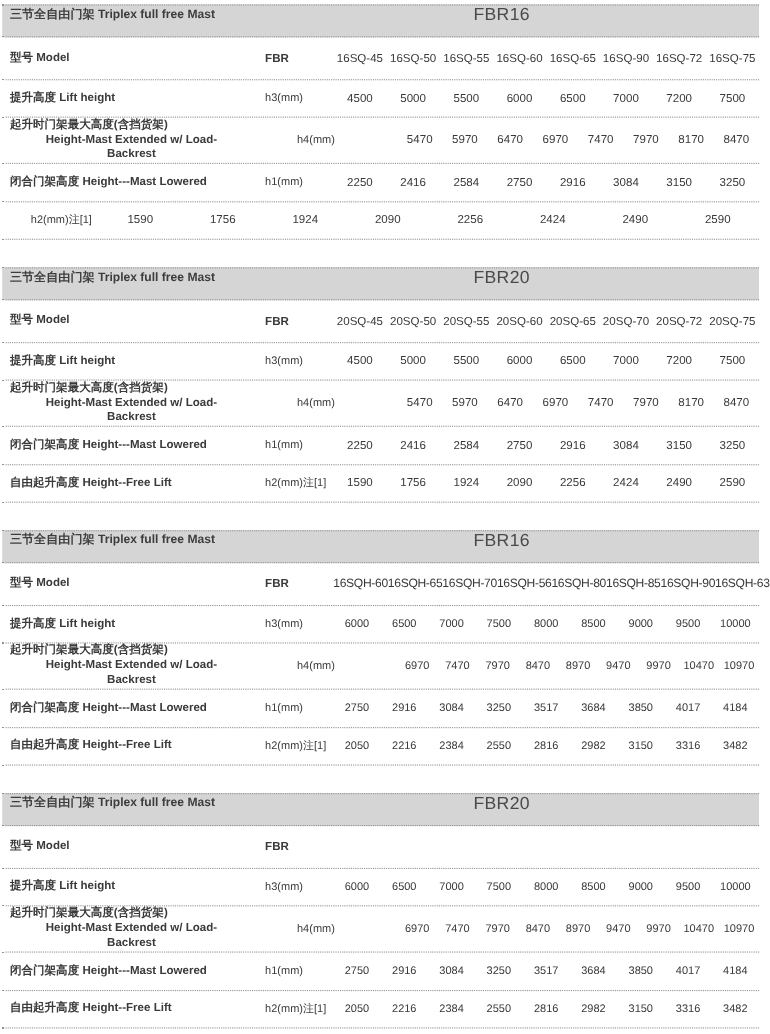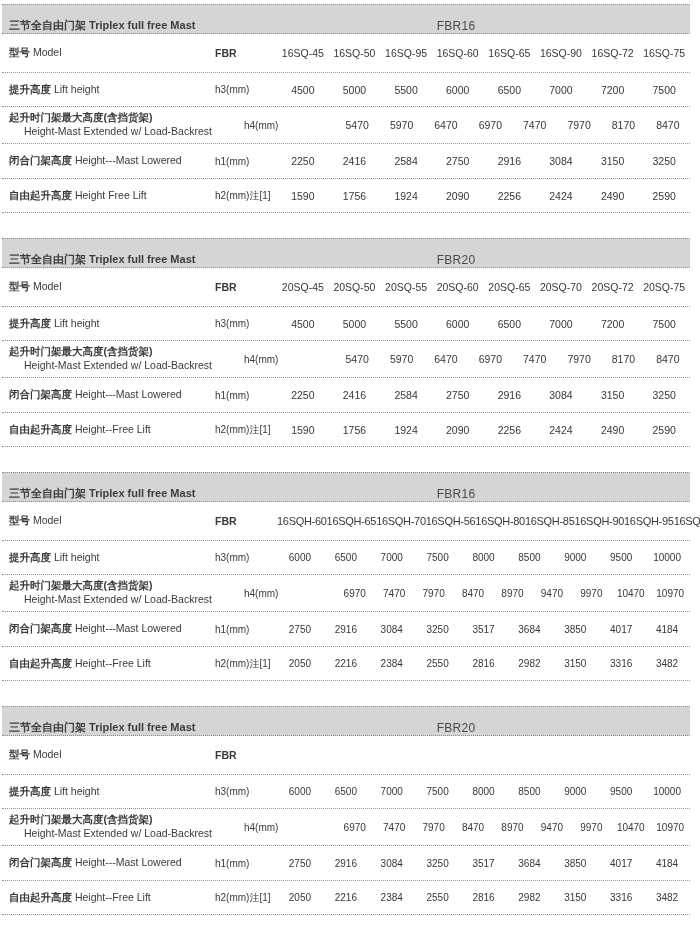--- a/index.html
+++ b/index.html
@@ -8,39 +8,39 @@
     font-family:"Liberation Sans","DejaVu Sans",sans-serif;
     color:#3a3a3a;
   }
   .page{padding:4px 10px 0 2px;box-sizing:border-box;}
   .spec-table{margin-bottom:25px;}
   .bar{
     background:#d5d5d5;
     border-top:1px dotted #8f8f8f;
     border-bottom:1px dotted #8f8f8f;
     height:28px;
-    display:flex;align-items:flex-end;
+    display:flex;align-items:flex-start;
     position:relative;
   }
   .bar-title{font-size:11px;font-weight:bold;padding-left:7px;color:#3d3d3d;white-space:nowrap;}
   .bar-code{
     position:absolute;left:66%;transform:translateX(-50%);
-    font-size:12px;color:#4a4a4a;letter-spacing:0.3px;
+    font-size:16px;color:#4a4a4a;letter-spacing:0.3px;
   }
   .row{display:flex;align-items:center;border-bottom:1px dotted #8f8f8f;}
   .row-model{min-height:38px;}
   .row-h3{min-height:33px;}
   .row-h4{min-height:36px;gap:29px;}
   .row-h1{min-height:34px;}
   .row-h2{min-height:33px;}
   .label{width:206px;padding-left:7px;font-size:10.5px;line-height:1.3;flex-shrink:0;}
   .label .zh{font-weight:bold;}
-  .label .en{font-weight:normal;}
+  .label .en{font-weight:bold;text-align:center;}
   .row.wrap .en{display:block;padding-left:15px;}
-  .param{width:62px;font-size:10px;flex-shrink:0;white-space:nowrap;}
+  .param{width:62px;font-size:10px;flex-shrink:0;white-space:nowrap;margin-left:26px;}
   .row-model .param{font-weight:bold;font-size:10.5px;}
   .vals{flex:1;display:flex;min-width:0;align-items:flex-end;}
   .cell{flex:1;text-align:center;font-size:10.5px;white-space:nowrap;color:#383838;}
   .cols9 .cell{font-size:10px;}
   .cols9 .row-model .cell{font-size:11px;letter-spacing:-0.3px;}
 </style>
 </head>
 <body>
 
 <div class="page">
@@ -49,21 +49,21 @@
         <div class="bar">
           <span class="bar-title">三节全自由门架 Triplex  full free Mast</span>
           <span class="bar-code">FBR16</span>
         </div>
         <div class="row row-model">
           <div class="label"><span class="zh">型号</span> <span class="en">Model</span></div>
           <div class="param">FBR</div>
           <div class="vals">
             <span class="cell">16SQ-45</span>
             <span class="cell">16SQ-50</span>
-            <span class="cell">16SQ-95</span>
+            <span class="cell">16SQ-55</span>
             <span class="cell">16SQ-60</span>
             <span class="cell">16SQ-65</span>
             <span class="cell">16SQ-90</span>
             <span class="cell">16SQ-72</span>
             <span class="cell">16SQ-75</span>
           </div>
         </div>
         <div class="row row-h3">
           <div class="label"><span class="zh">提升高度</span> <span class="en">Lift height</span></div>
           <div class="param">h3(mm)</div>
@@ -100,21 +100,20 @@
             <span class="cell">2416</span>
             <span class="cell">2584</span>
             <span class="cell">2750</span>
             <span class="cell">2916</span>
             <span class="cell">3084</span>
             <span class="cell">3150</span>
             <span class="cell">3250</span>
           </div>
         </div>
         <div class="row row-h2">
-          <div class="label"><span class="zh">自由起升高度</span> <span class="en">Height  Free Lift</span></div>
           <div class="param">h2(mm)注[1]</div>
           <div class="vals">
             <span class="cell">1590</span>
             <span class="cell">1756</span>
             <span class="cell">1924</span>
             <span class="cell">2090</span>
             <span class="cell">2256</span>
             <span class="cell">2424</span>
             <span class="cell">2490</span>
             <span class="cell">2590</span>
@@ -206,21 +205,21 @@
           <div class="label"><span class="zh">型号</span> <span class="en">Model</span></div>
           <div class="param">FBR</div>
           <div class="vals">
             <span class="cell">16SQH-60</span>
             <span class="cell">16SQH-65</span>
             <span class="cell">16SQH-70</span>
             <span class="cell">16SQH-56</span>
             <span class="cell">16SQH-80</span>
             <span class="cell">16SQH-85</span>
             <span class="cell">16SQH-90</span>
-            <span class="cell">16SQH-95</span>
+            <span class="cell">16SQH-63</span>
             <span class="cell">16SQH-100</span>
           </div>
         </div>
         <div class="row row-h3">
           <div class="label"><span class="zh">提升高度</span> <span class="en">Lift height</span></div>
           <div class="param">h3(mm)</div>
           <div class="vals">
             <span class="cell">6000</span>
             <span class="cell">6500</span>
             <span class="cell">7000</span>

